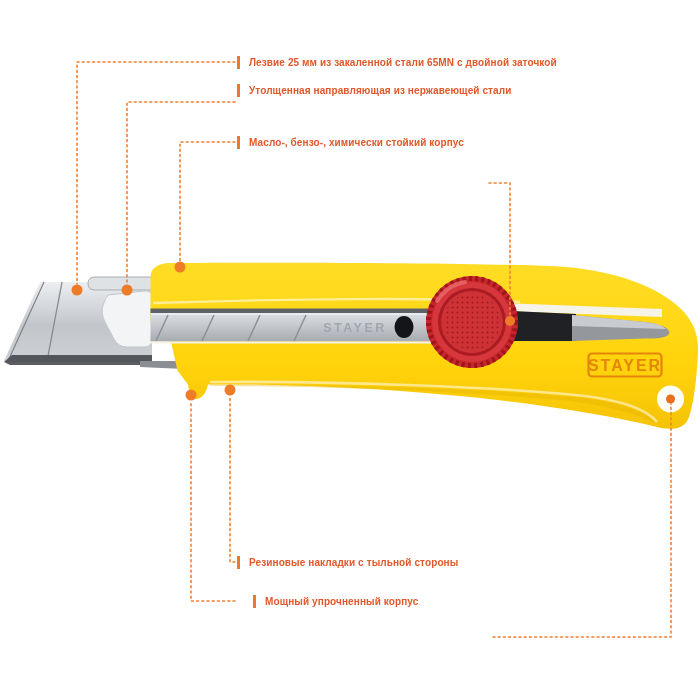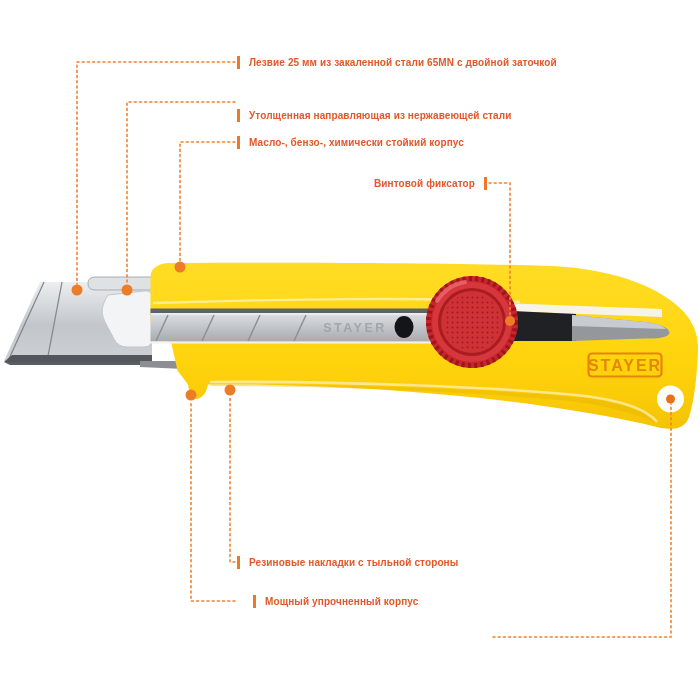--- a/index.html
+++ b/index.html
@@ -124,34 +124,30 @@
       <circle cx="191" cy="395" r="5.5"></circle>
       <circle cx="670.5" cy="399" r="4.5" fill="#e8701d"></circle>
     </g>
   </svg>
 
   <div class="callout" style="left:237px;top:54px;">
     <span class="bar"></span>
     <span>Лезвие 25 мм из закаленной стали 65MN с двойной заточкой</span>
   </div>
 
-  <div class="callout" style="left:237px;top:107px;">
+  <div class="callout" style="left:237px;top:82px;">
     <span class="bar"></span>
     <span>Утолщенная направляющая из нержавеющей стали</span>
   </div>
 
   <div class="callout" style="left:237px;top:134px;align-items:center;">
     <span class="bar"></span>
     <span>Масло-, бензо-, химически стойкий корпус</span>
   </div>
 
-  <div class="callout right" style="right:213px;top:175px;">
-    <span>Винтовой фиксатор</span>
-    <span class="bar"></span>
-  </div>
 
   <div class="callout" style="left:237px;top:554px;">
     <span class="bar"></span>
     <span>Резиновые накладки с тыльной стороны</span>
   </div>
 
   <div class="callout" style="left:237px;top:593px;padding-left:16px;">
     <span class="bar"></span>
     <span>Мощный упрочненный корпус</span>
   </div>

